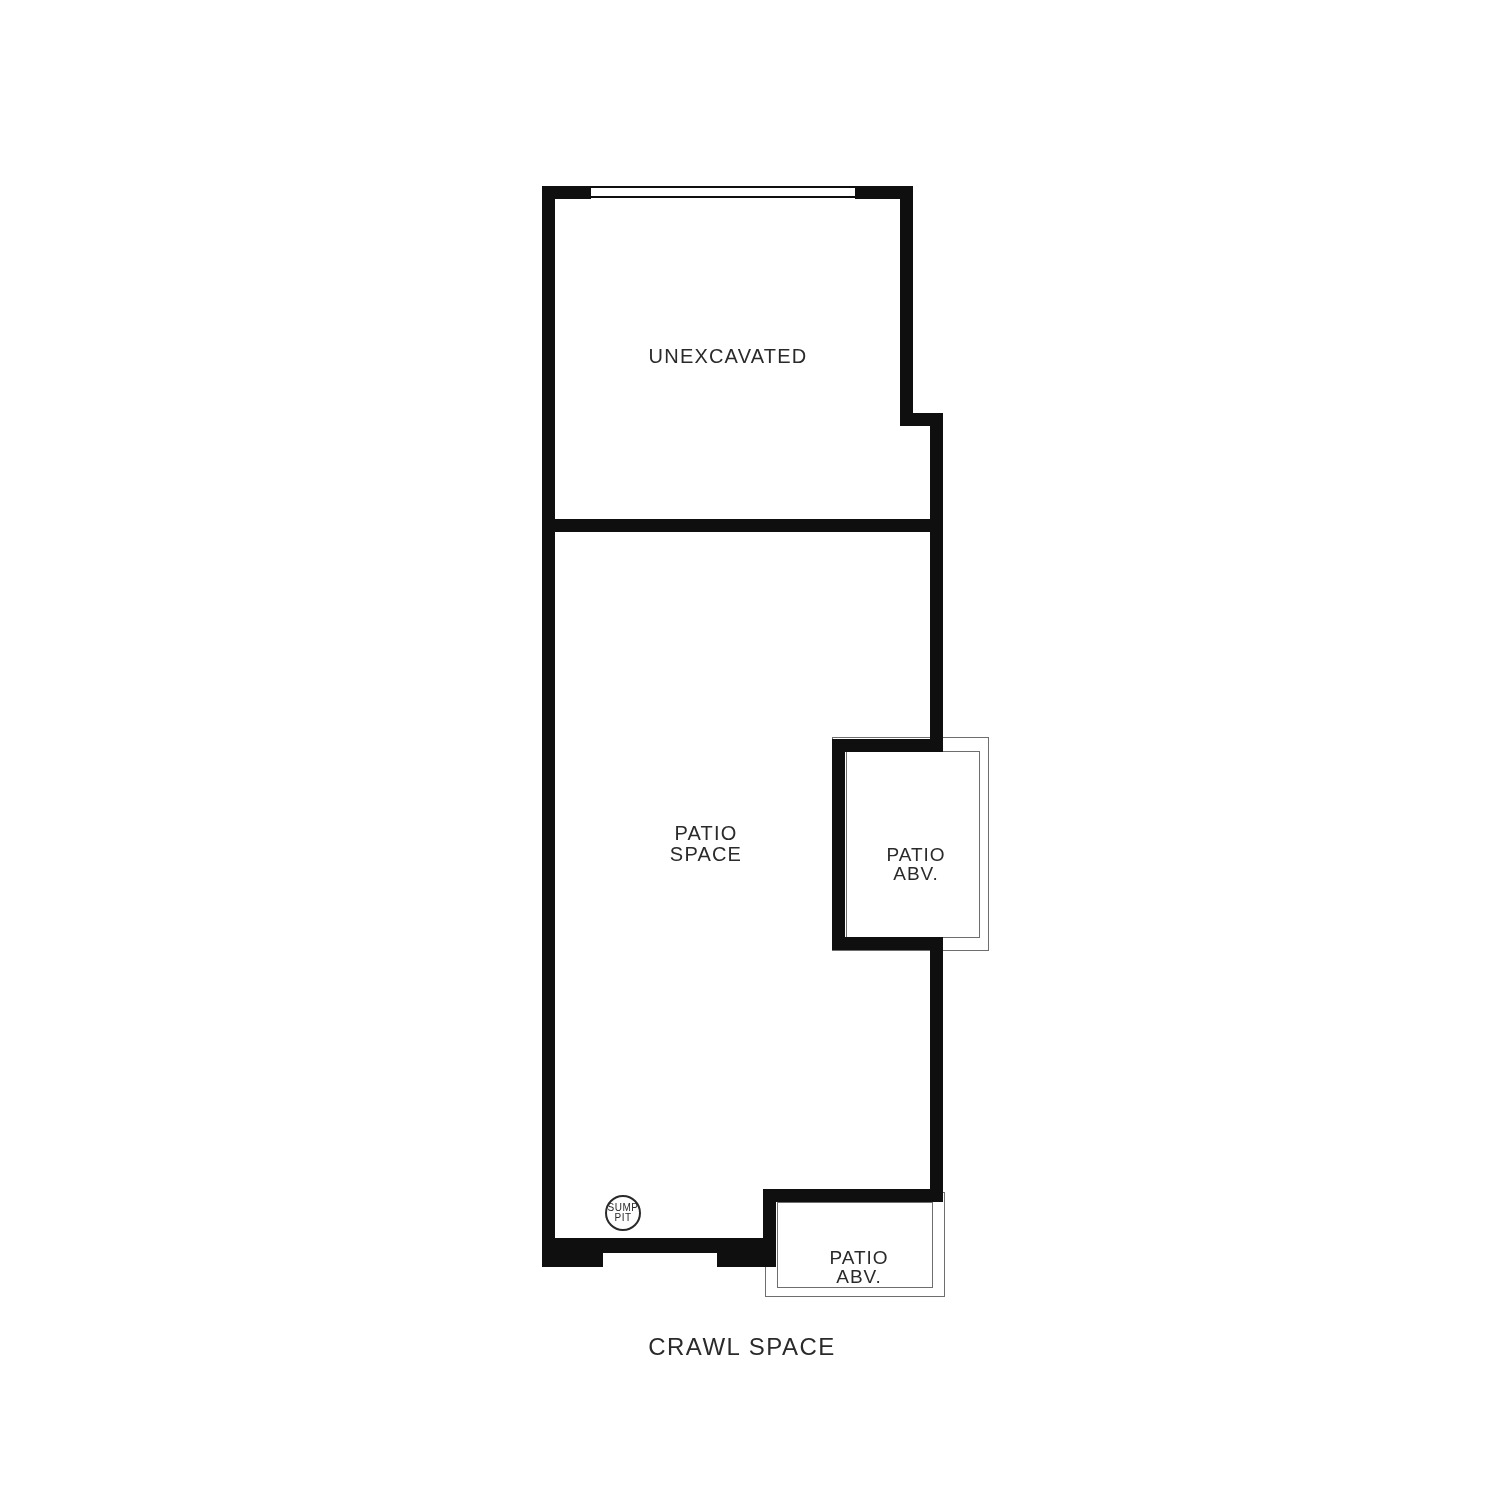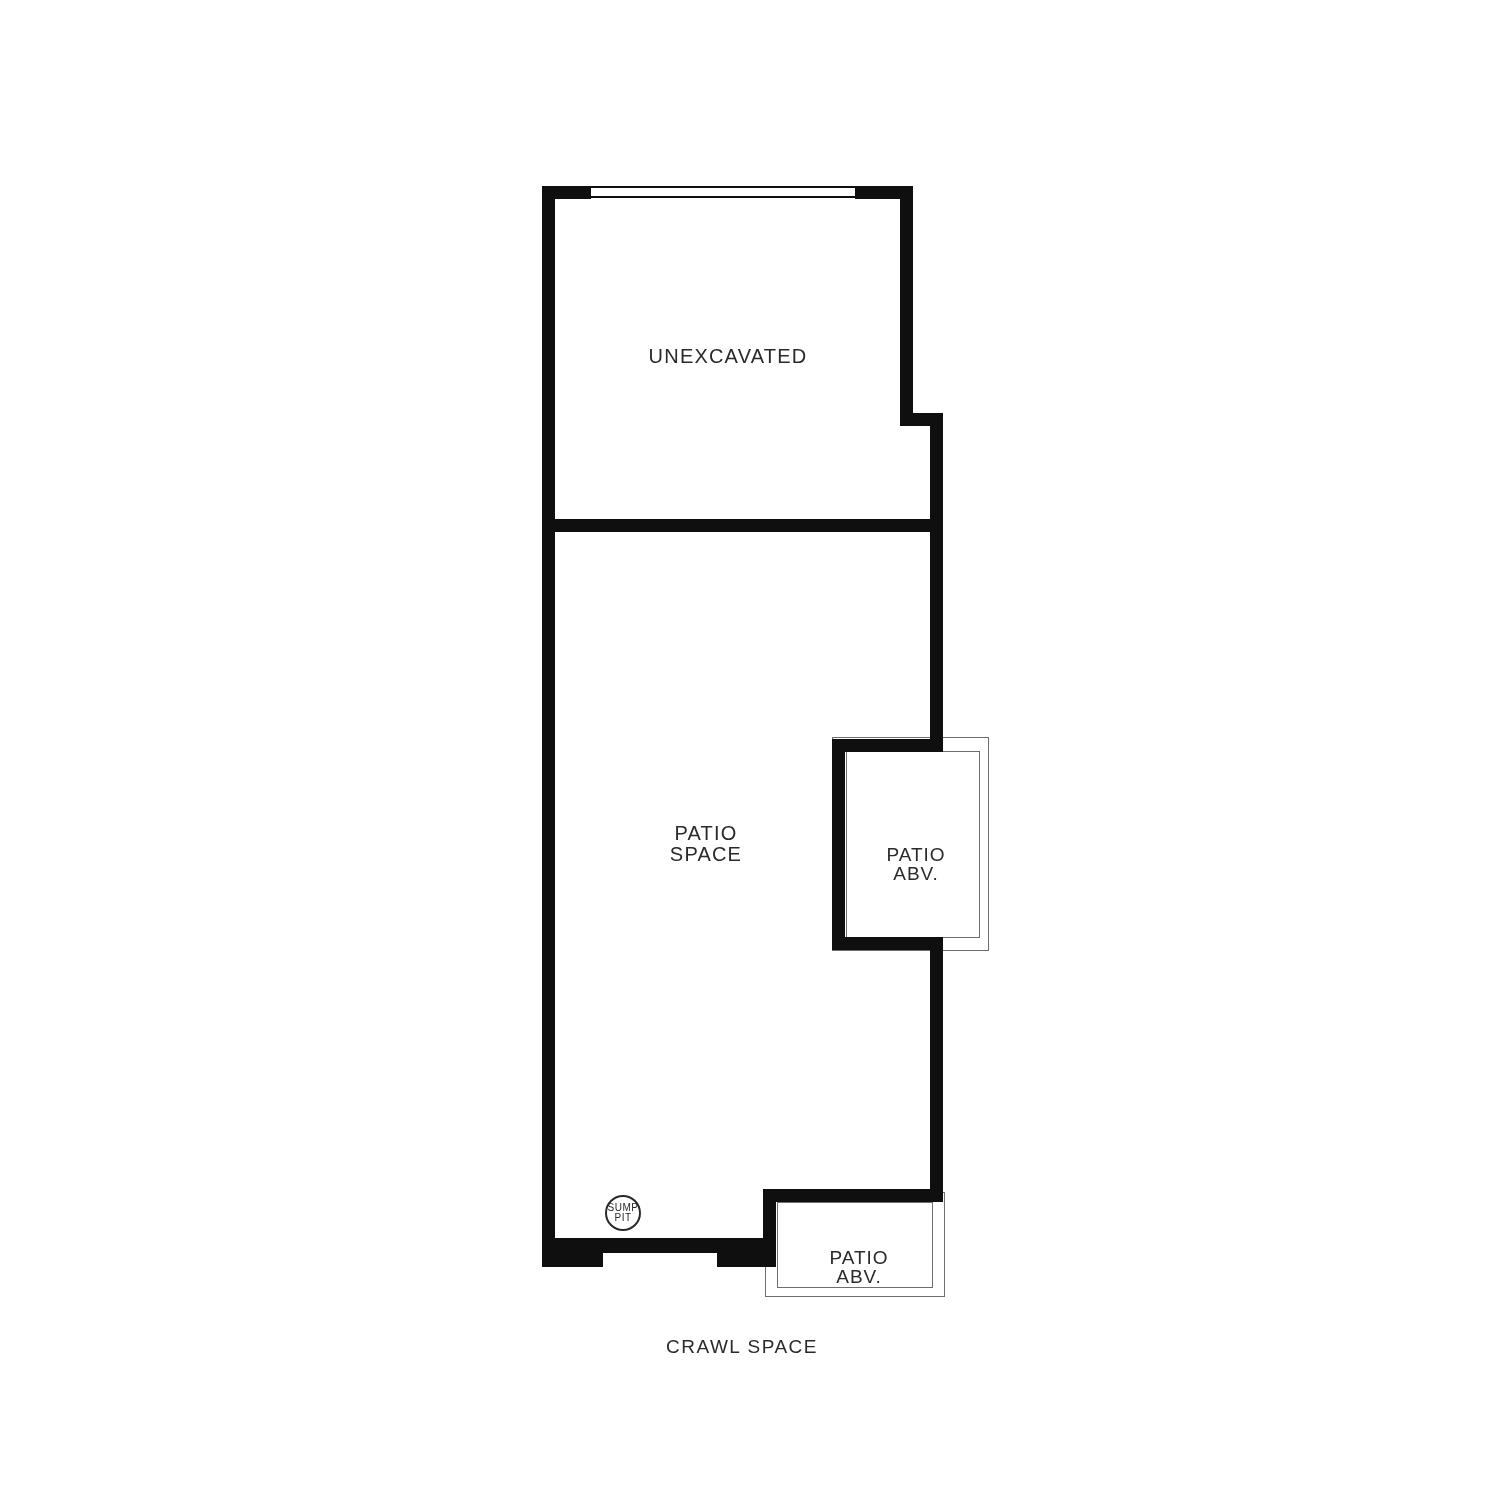--- a/index.html
+++ b/index.html
@@ -30,21 +30,21 @@
     position:absolute;z-index:4;width:36px;height:36px;
     border:2px solid var(--text);border-radius:50%;
     box-sizing:border-box;background:transparent;
     display:flex;align-items:center;justify-content:center;margin-left:40px;
   }
   .sump-label{
     font-size:10px;line-height:10px;letter-spacing:0.5px;
     color:var(--text);text-align:center;transform:none;
     position:static;
   }
-  .plan-title{font-size:19px;letter-spacing:1.5px;line-height:24px;text-align:right;}
+  .plan-title{font-size:24px;letter-spacing:1.5px;line-height:24px;text-align:right;}
 </style>
 </head>
 <body>
 
 <div class="canvas">
 
   <div class="thin-rect" style="left:832px;top:737px;width:157px;height:214px;"></div>
   <div class="thin-rect" style="left:846px;top:751px;width:134px;height:187px;"></div>
   <div class="thin-rect" style="left:765px;top:1192px;width:180px;height:105px;"></div>
   <div class="thin-rect" style="left:777px;top:1202px;width:156px;height:86px;"></div>

